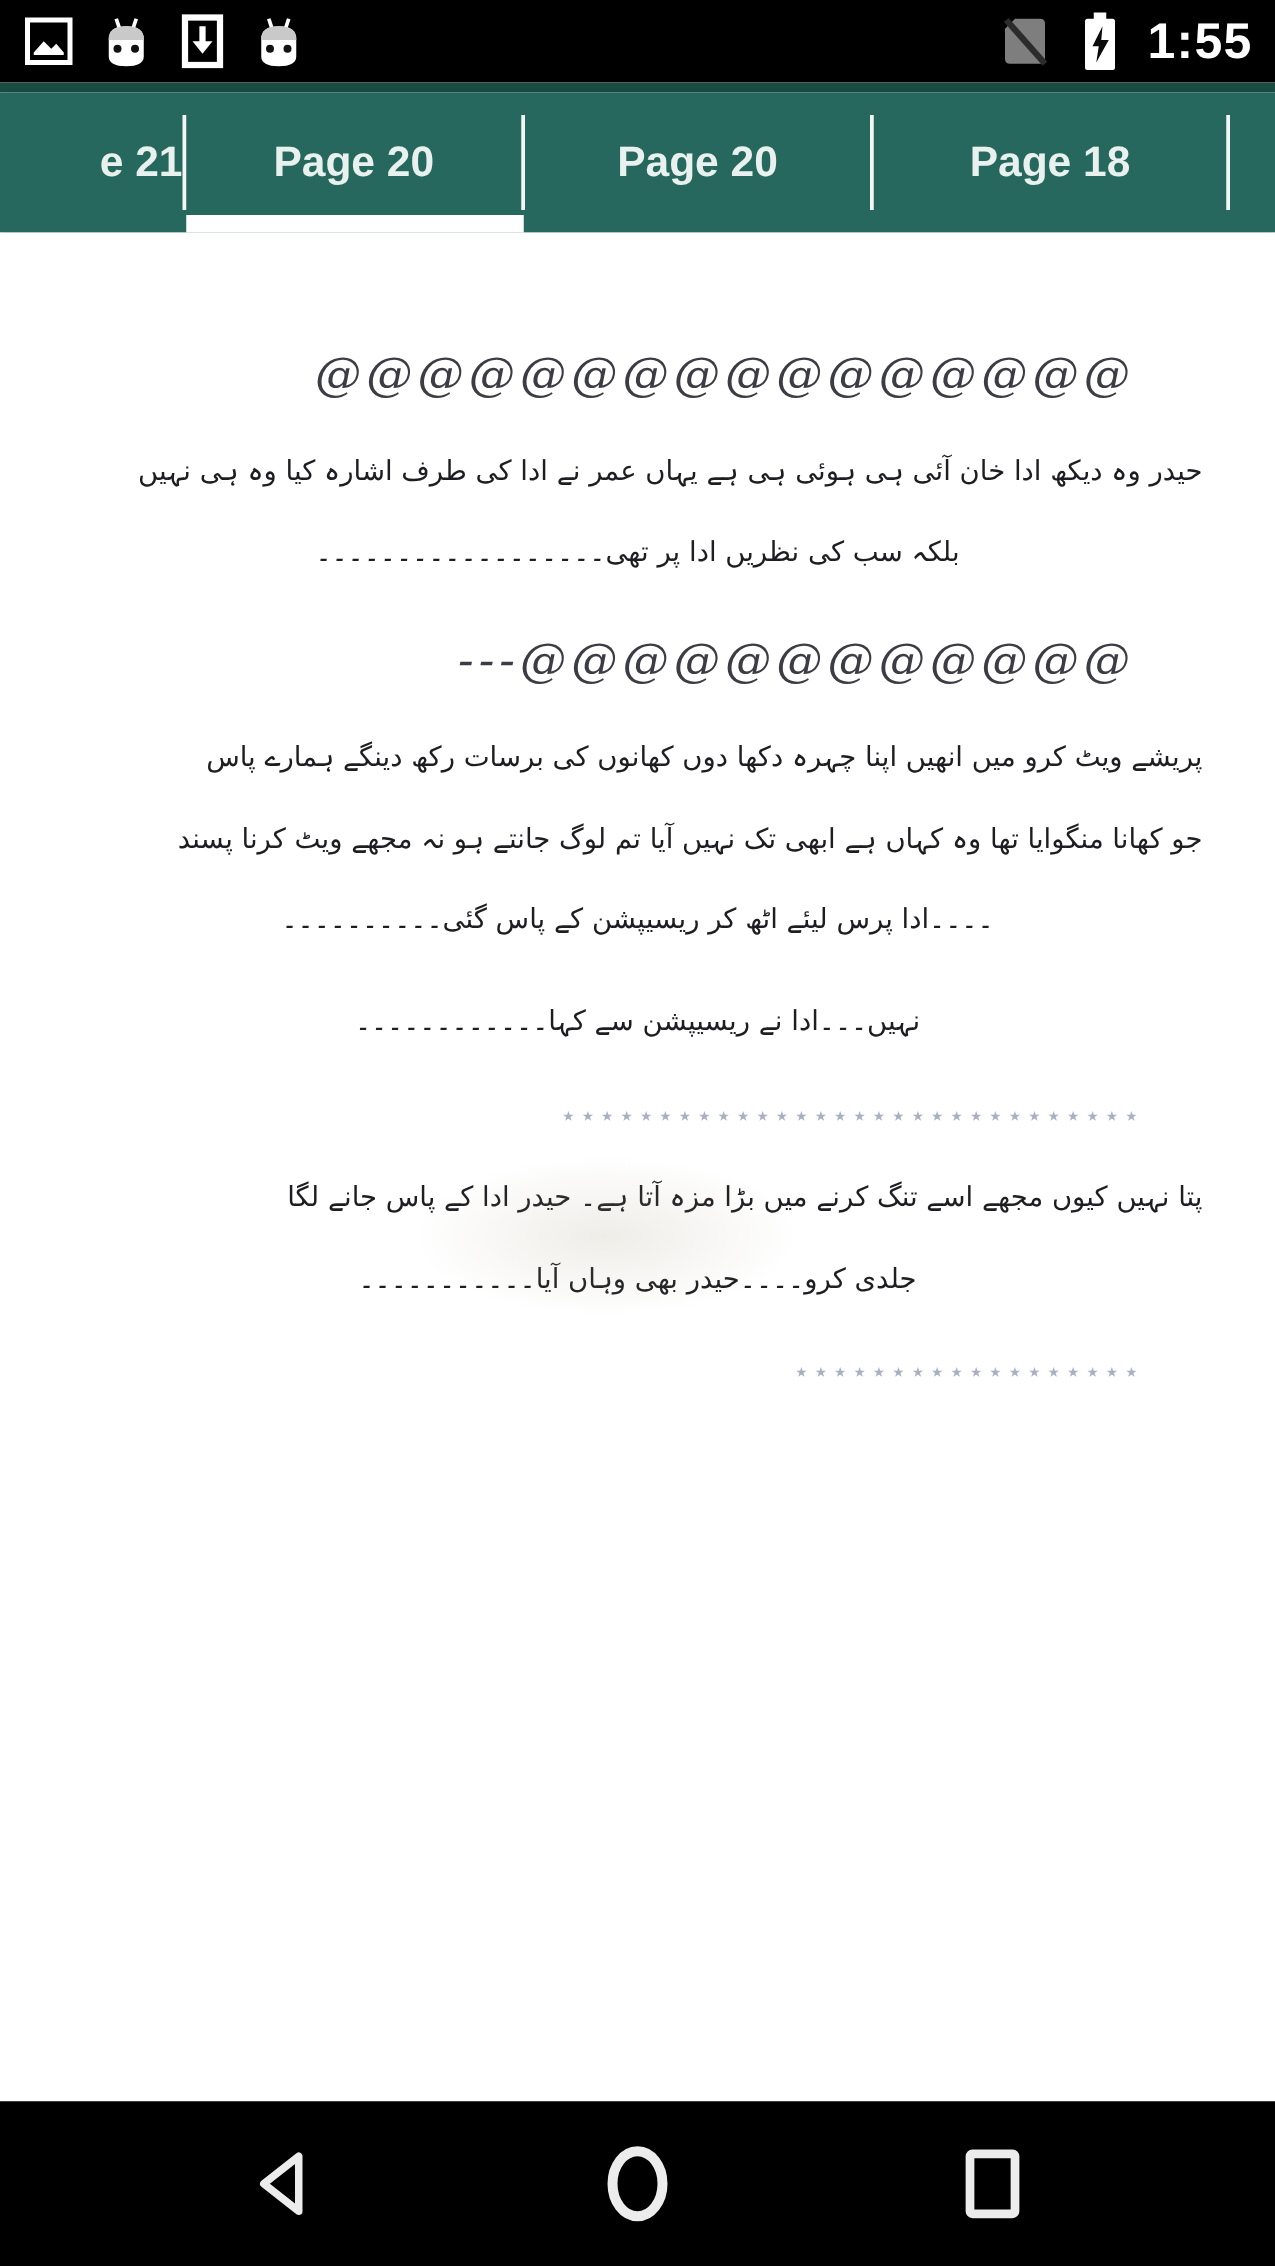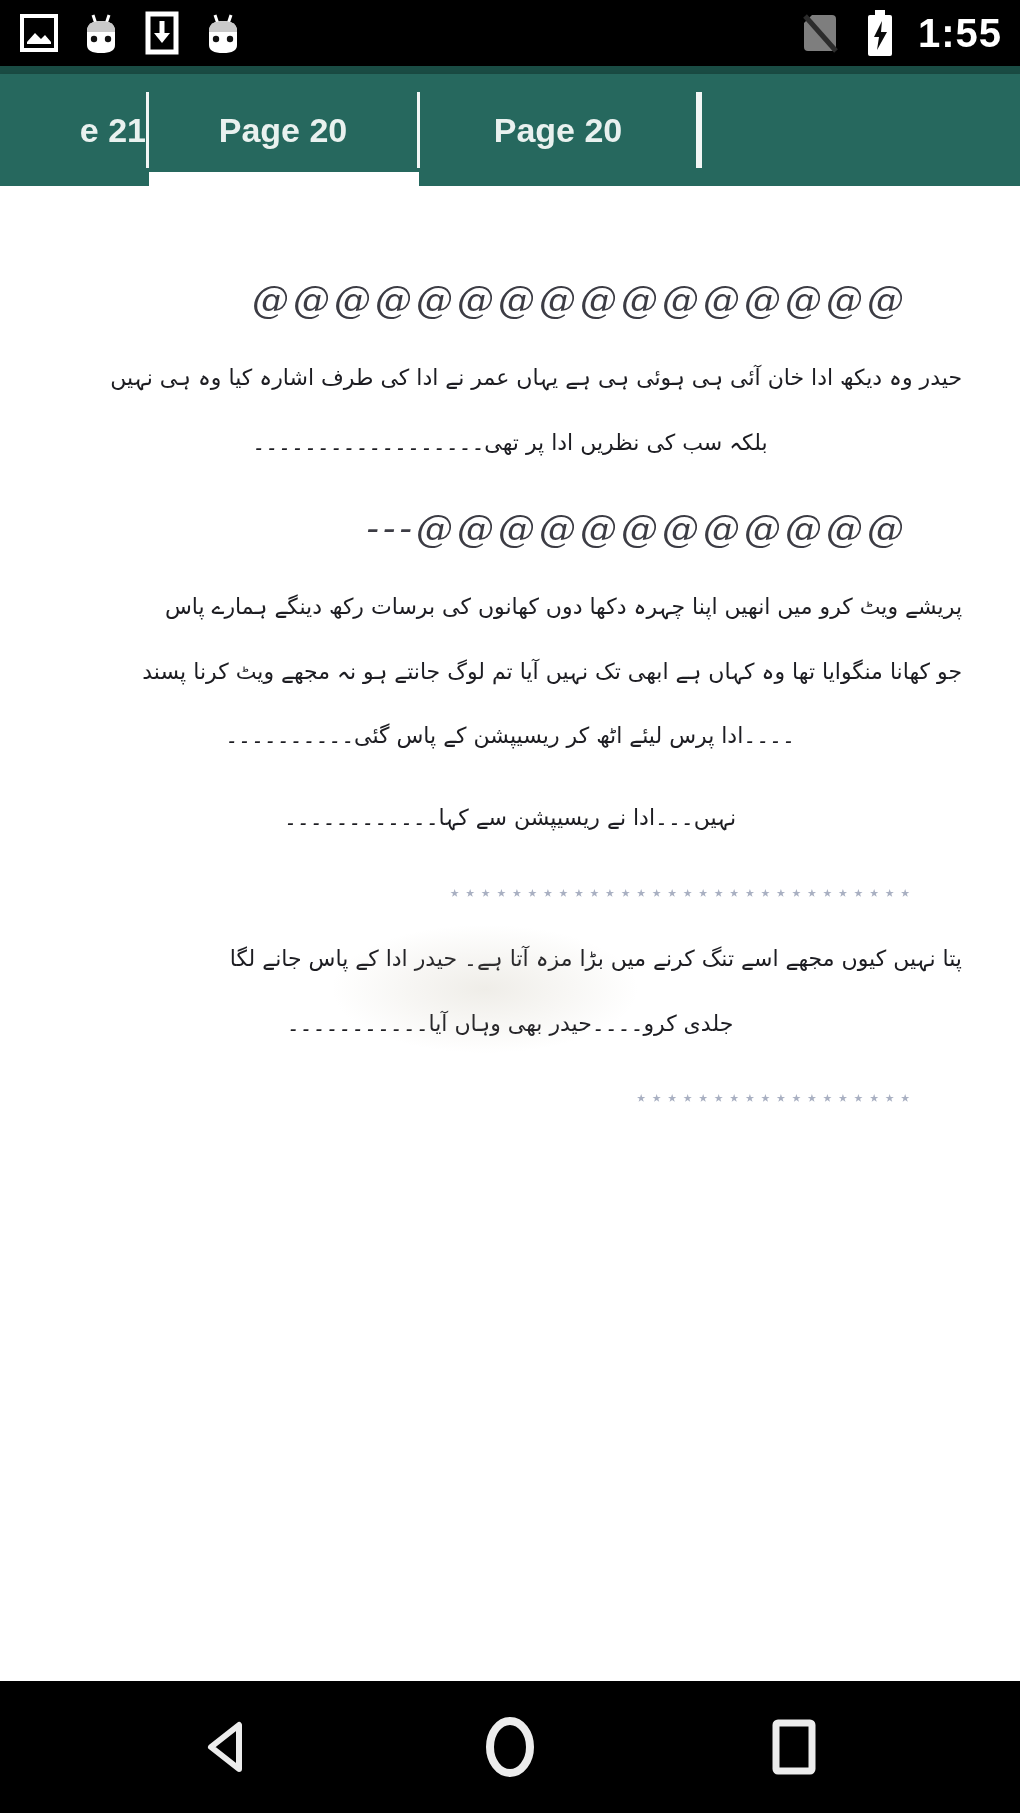--- a/index.html
+++ b/index.html
@@ -150,20 +150,23 @@
   </div>
   <div class="tab-divider"></div>
   <div class="tab" style="width:268px;">
     <span>Page 20</span>
   </div>
   <div class="tab-divider"></div>
   <div class="tab" style="width:276px;">
     <span>Page 20</span>
   </div>
   <div class="tab-divider"></div>
+  <div class="tab" style="width:282px;">
+    <span>Page 18</span>
+  </div>
   <div class="tab-divider"></div>
   <div class="tab" style="flex:1;"></div>
   <div class="tab-indicator" style="left:149px;width:270px;"></div>
 </div>
 
 <div class="content">
   <div class="watermark"></div>
   <div>
       <div class="line line-at">@@@@@@@@@@@@@@@@</div>
       <div dir="rtl" class="line line-urdu">حیدر وہ دیکھ ادا خان آئی ہی ہوئی ہی ہے یہاں عمر نے ادا کی طرف اشارہ کیا وہ ہی نہیں</div>

